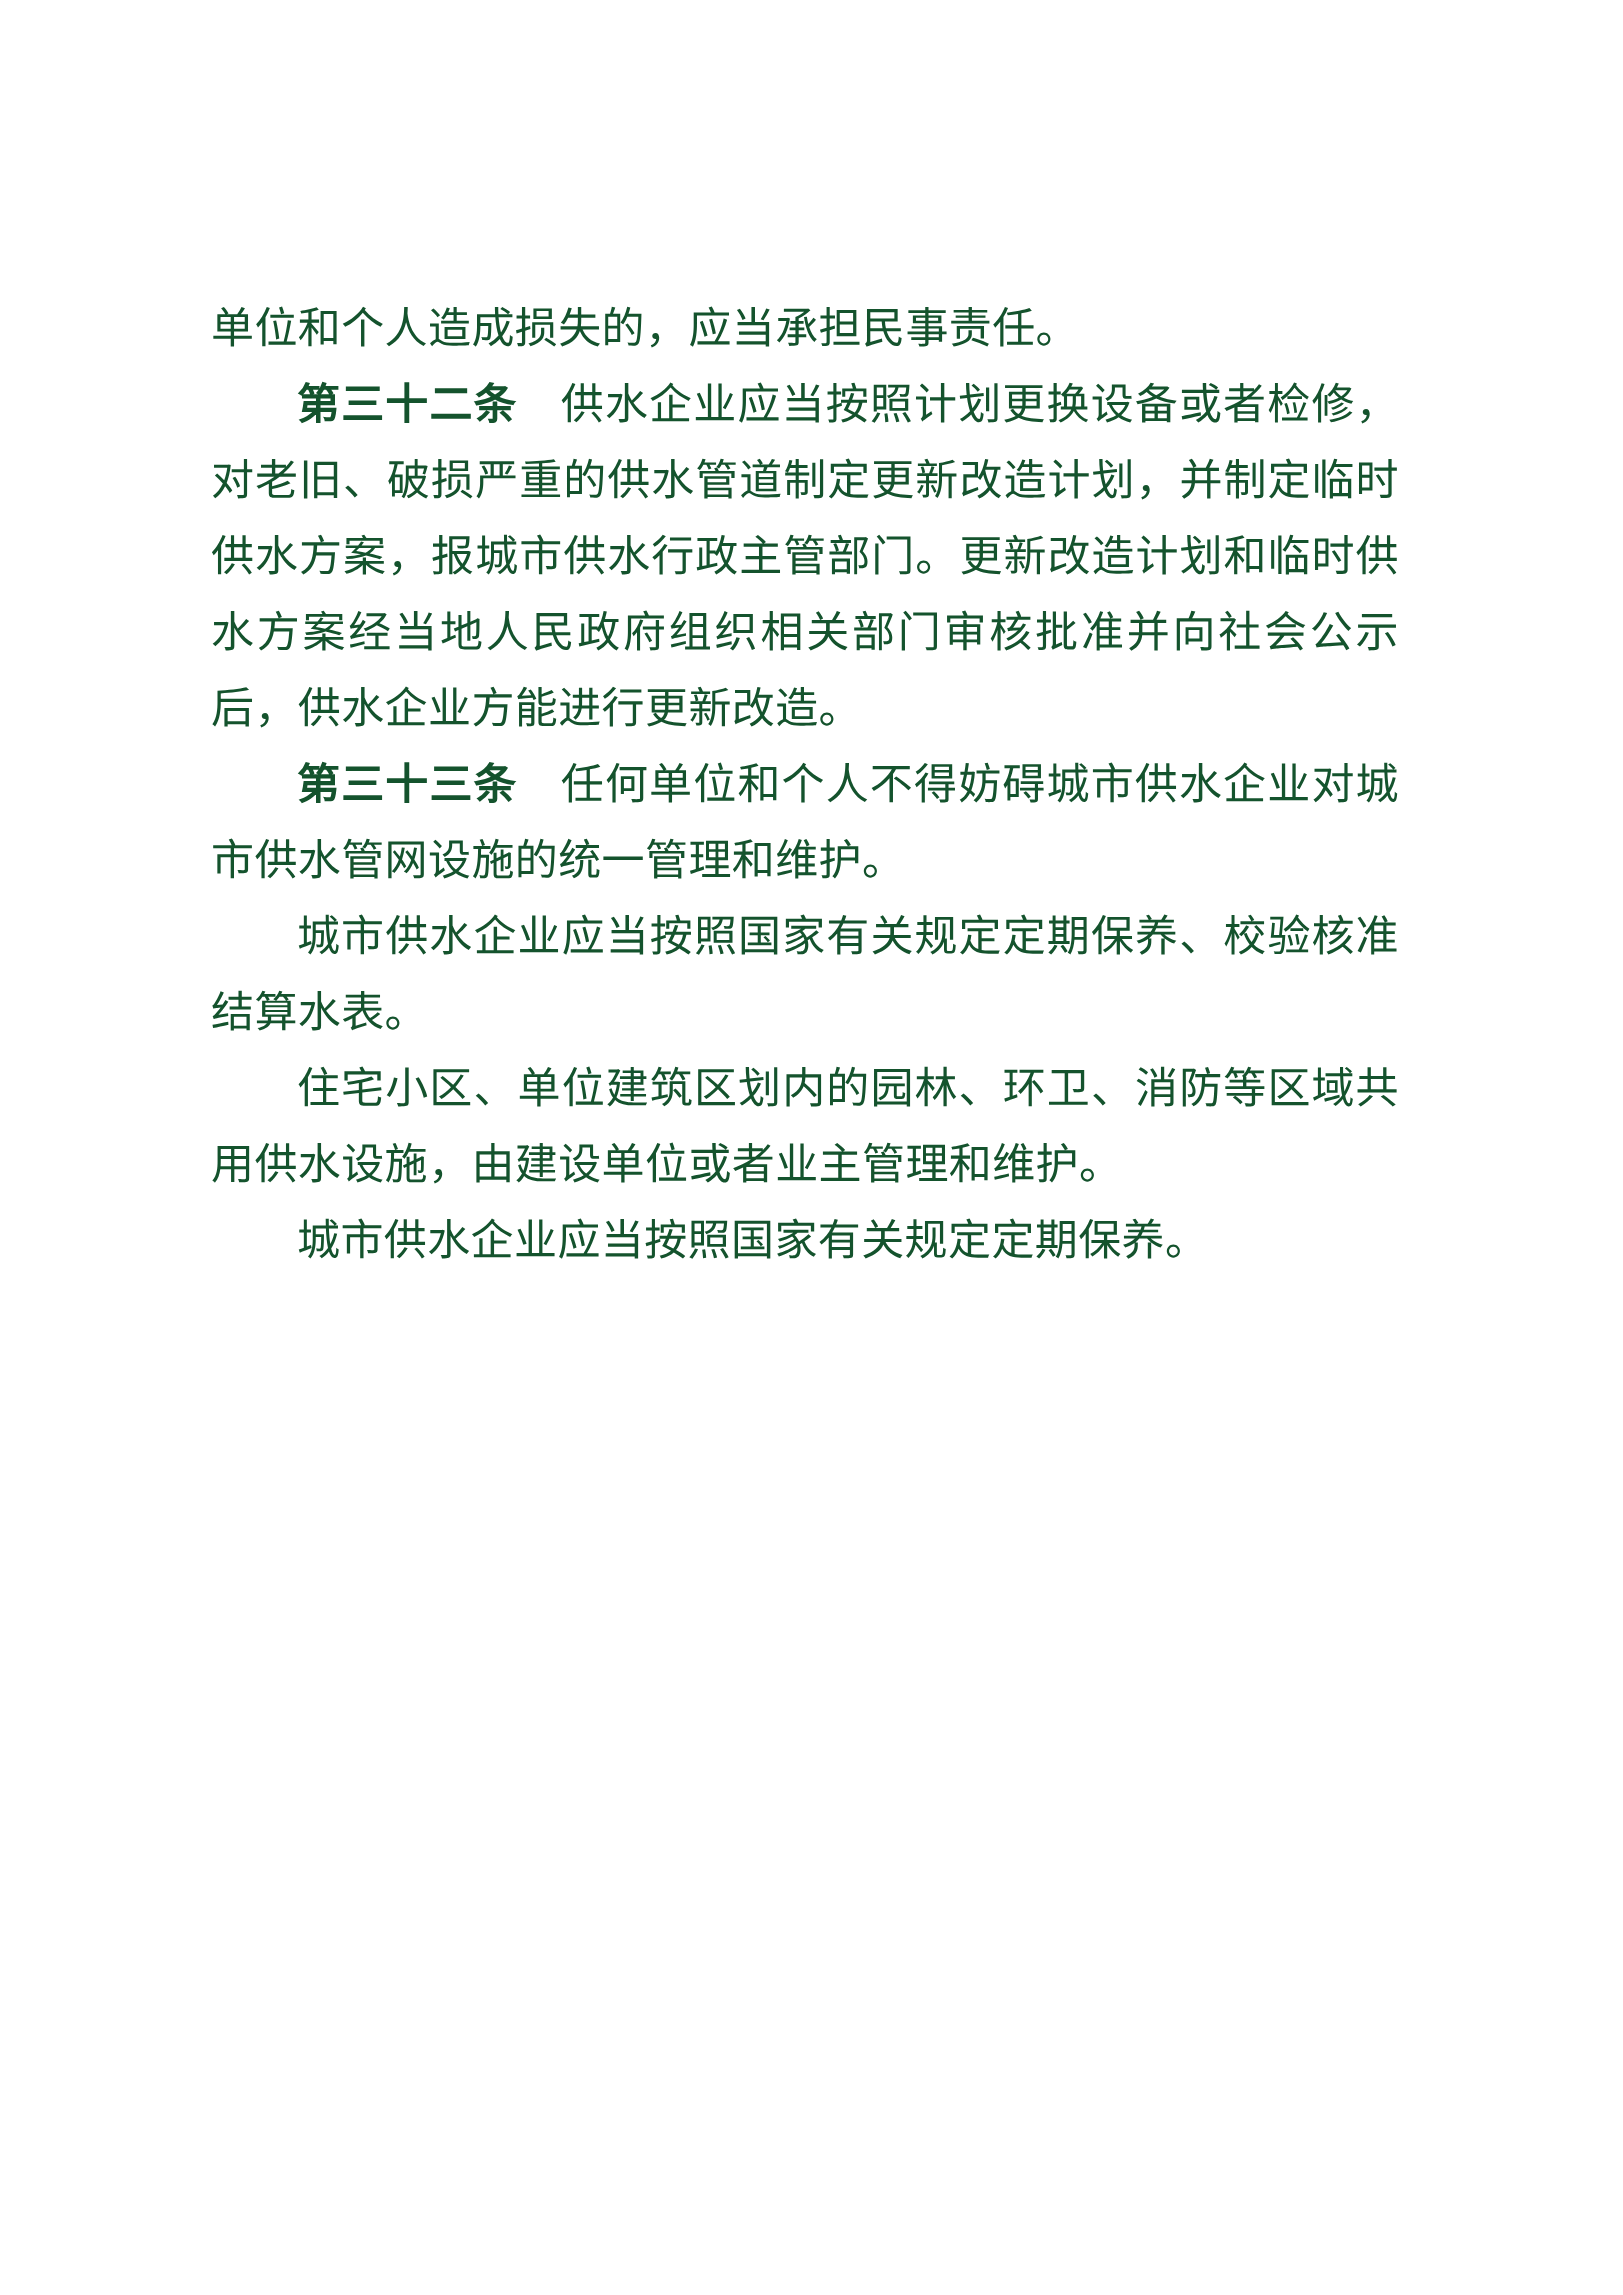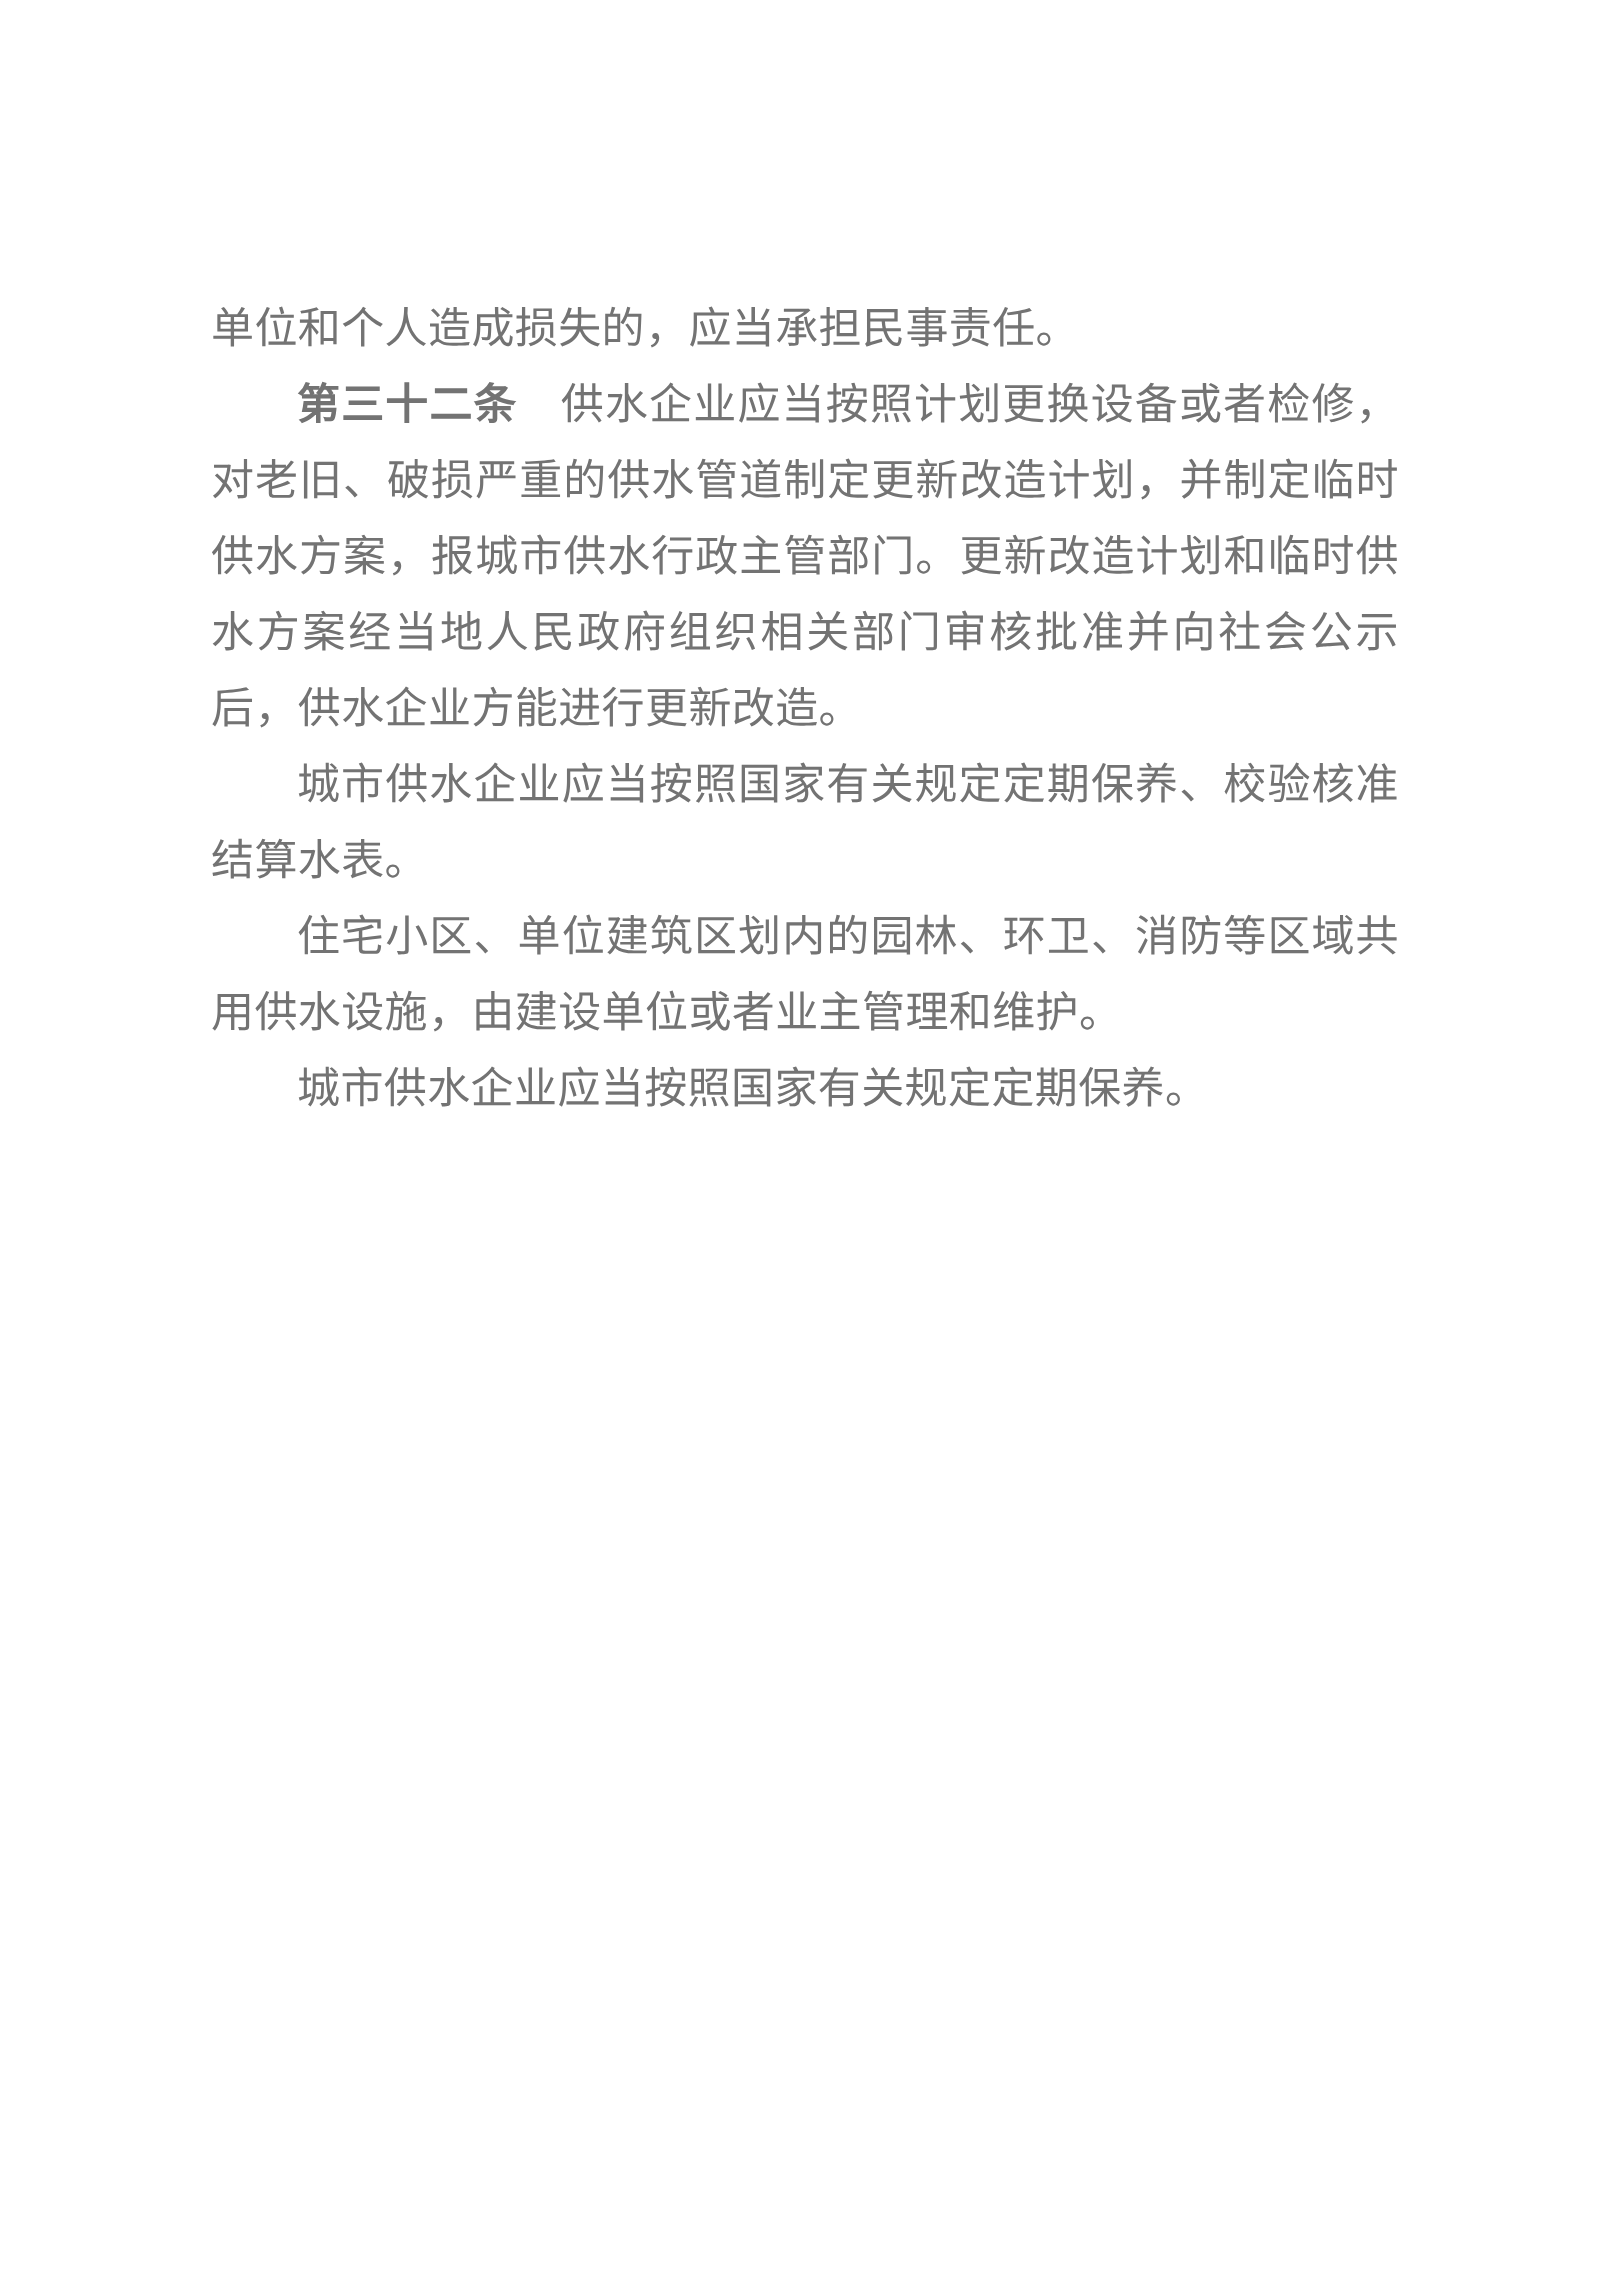--- a/index.html
+++ b/index.html
@@ -15,21 +15,21 @@
     overflow: hidden;
     font-family: "Liberation Serif", "DejaVu Serif", serif;
   }
   .doc-body {
     position: absolute;
     left: 211px;
     top: 291px;
     width: 1188px;
     font-size: 43px;
     line-height: 76px;
-    color: #737373;
+    color: #14532d;
     text-align: justify;
     letter-spacing: 0.4px;
     hanging-punctuation: allow-end;
   }
   .para {
     margin: 0;
     padding: 0;
     text-indent: 2em;
   }
   .para.no-indent {
@@ -44,20 +44,21 @@
 </head>
 <body>
 
 <div class="page">
   <div class="doc-body">
 
     <p class="para no-indent"><span>单位和个人造成损失的，应当承担民事责任。</span></p>
 
     <p class="para"><b class="art-label">第三十二条</b><span>供水企业应当按照计划更换设备或者检修，对老旧、破损严重的供水管道制定更新改造计划，并制定临时供水方案，报城市供水行政主管部门。更新改造计划和临时供水方案经当地人民政府组织相关部门审核批准并向社会公示后，供水企业方能进行更新改造。</span></p>
 
+    <p class="para"><b class="art-label">第三十三条</b><span>任何单位和个人不得妨碍城市供水企业对城市供水管网设施的统一管理和维护。</span></p>
 
 
     <p class="para"><span>城市供水企业应当按照国家有关规定定期保养、校验核准结算水表。</span></p>
 
     <p class="para"><span>住宅小区、单位建筑区划内的园林、环卫、消防等区域共用供水设施，由建设单位或者业主管理和维护。</span></p>
 
     <p class="para"><span>城市供水企业应当按照国家有关规定定期保养。</span></p>
 
 
 

